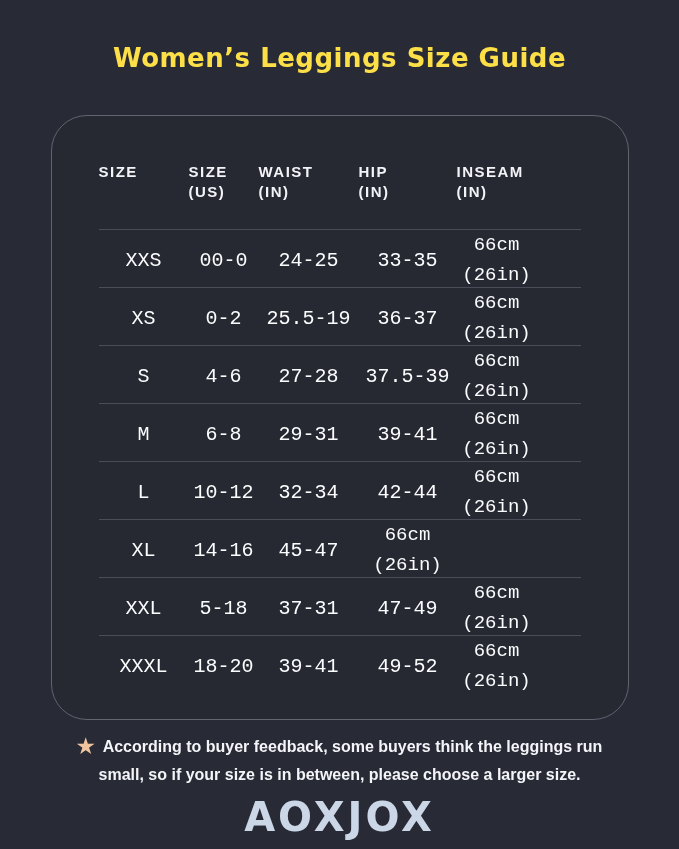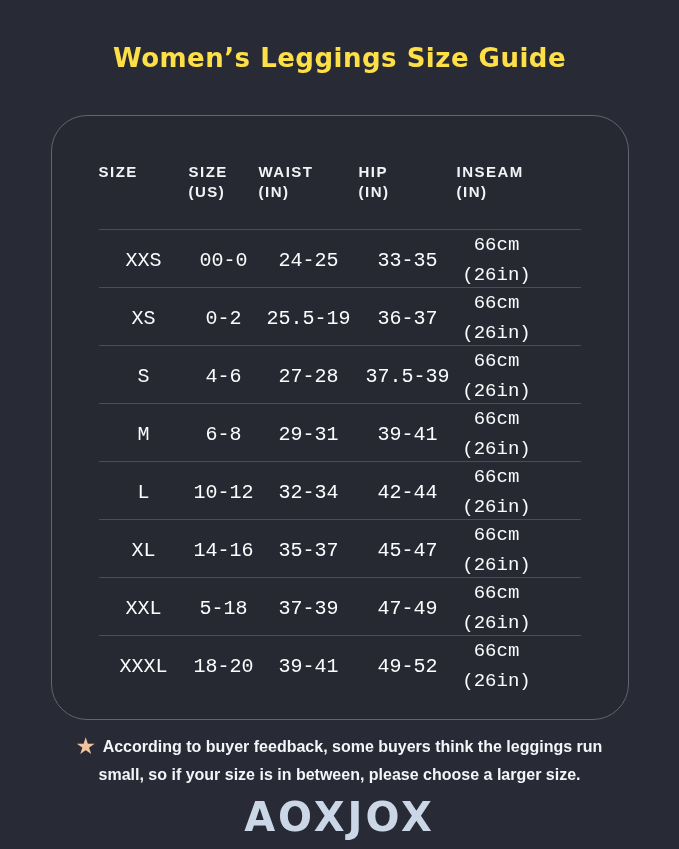--- a/index.html
+++ b/index.html
@@ -142,29 +142,28 @@
     <div class="td">L</div>
     <div class="td">10-12</div>
     <div class="td">32-34</div>
     <div class="td">42-44</div>
     <div class="td inseam">66cm
 (26in)</div>
   </div>
   <div class="trow">
     <div class="td">XL</div>
     <div class="td">14-16</div>
-    <div class="td">35-37</div>
     <div class="td">45-47</div>
     <div class="td inseam">66cm
 (26in)</div>
   </div>
   <div class="trow">
     <div class="td">XXL</div>
     <div class="td">5-18</div>
-    <div class="td">37-39</div>
+    <div class="td">37-31</div>
     <div class="td">47-49</div>
     <div class="td inseam">66cm
 (26in)</div>
   </div>
   <div class="trow">
     <div class="td">XXXL</div>
     <div class="td">18-20</div>
     <div class="td">39-41</div>
     <div class="td">49-52</div>
     <div class="td inseam">66cm

